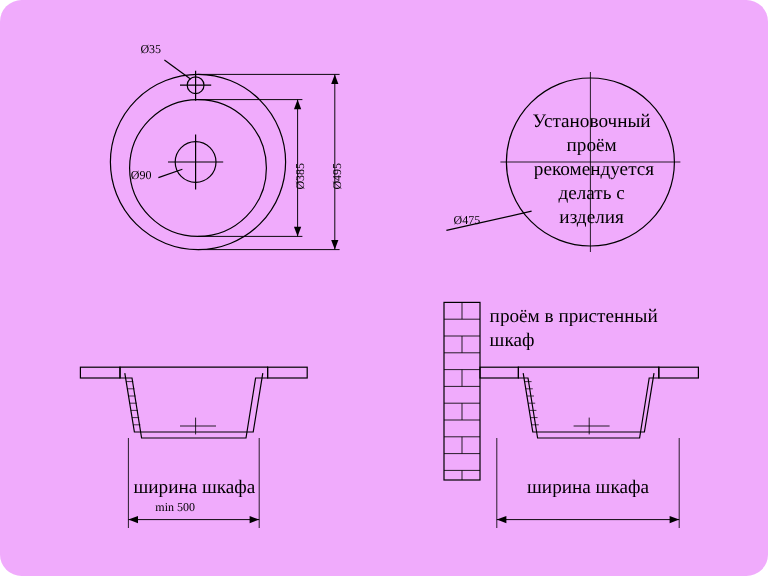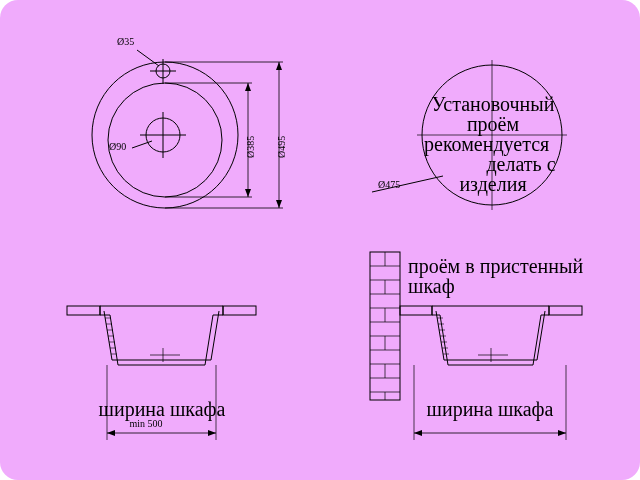--- a/index.html
+++ b/index.html
@@ -23,21 +23,21 @@
     top: 0;
   }
   .lbl {
     position: absolute;
     font-family: "Liberation Serif", serif;
     color: #000;
     white-space: nowrap;
     line-height: 1.15;
   }
   .lbl-sm { font-size: 10px; }
-  .lbl-lg { font-size: 20px; font-family: Liberation Serif, serif; }
+  .lbl-lg { font-size: 16px; font-family: Liberation Serif, serif; }
   .vert {
     transform-origin: 0 0;
     transform: rotate(-90deg);
   }
   .ctr { text-align: center; }
 </style>
 </head>
 <body>
 
 <div id="sheet">
@@ -175,22 +175,22 @@
   <div class="lbl lbl-sm" style="left:109px; top:141px;">Ø90</div>
 
   <div class="lbl lbl-sm vert" style="left:245px; top:158px;">Ø385</div>
 
   <div class="lbl lbl-sm vert" style="left:276px; top:158px;">Ø495</div>
 
   <div class="lbl lbl-sm" style="left:335px; top:179px;margin-left:43px;">Ø475</div>
 
   <div class="lbl lbl-lg ctr" style="left:428px; top:93px; width:130px;">Установочный</div>
   <div class="lbl lbl-lg ctr" style="left:428px; top:113px; width:130px;">проём</div>
-  <div class="lbl lbl-lg ctr" style="left:424px; top:133px; width:112px;">рекомендуется</div>
-  <div class="lbl lbl-lg ctr" style="left:428px; top:153px; width:130px;padding-left:28px;">делать с</div>
+  <div class="lbl lbl-lg ctr" style="left:424px; top:133px; width:112px;padding-left:15px;">рекомендуется</div>
+  <div class="lbl lbl-lg ctr" style="left:428px; top:153px; width:130px;">делать с</div>
   <div class="lbl lbl-lg ctr" style="left:428px; top:173px; width:130px;">изделия</div>
 
   <div class="lbl lbl-lg" style="left:408px; top:255px;">проём в пристенный</div>
   <div class="lbl lbl-lg" style="left:408px; top:275px;">шкаф</div>
 
   <div class="lbl lbl-lg ctr" style="left:92px; top:398px; width:140px;">ширина шкафа</div>
   <div class="lbl lbl-sm ctr" style="left:76px; top:418px; width:140px;">min 500</div>
 
   <div class="lbl lbl-lg ctr" style="left:420px; top:398px; width:140px;">ширина шкафа</div>
 

